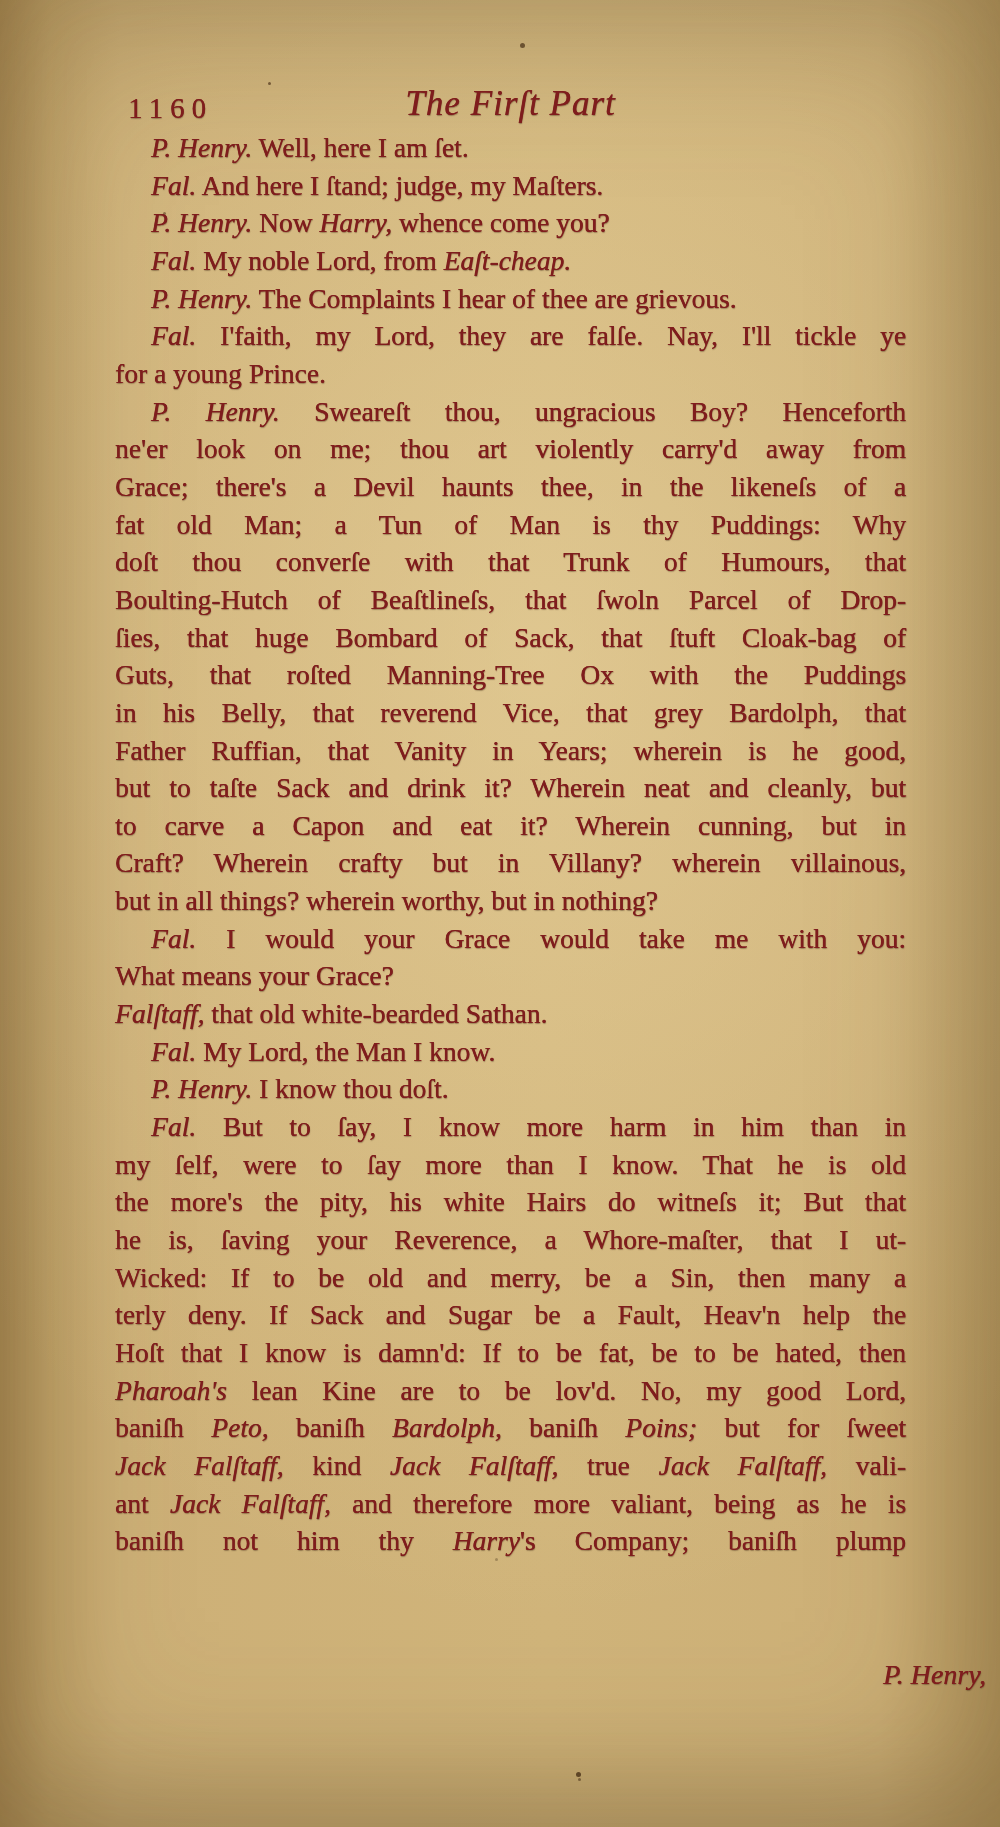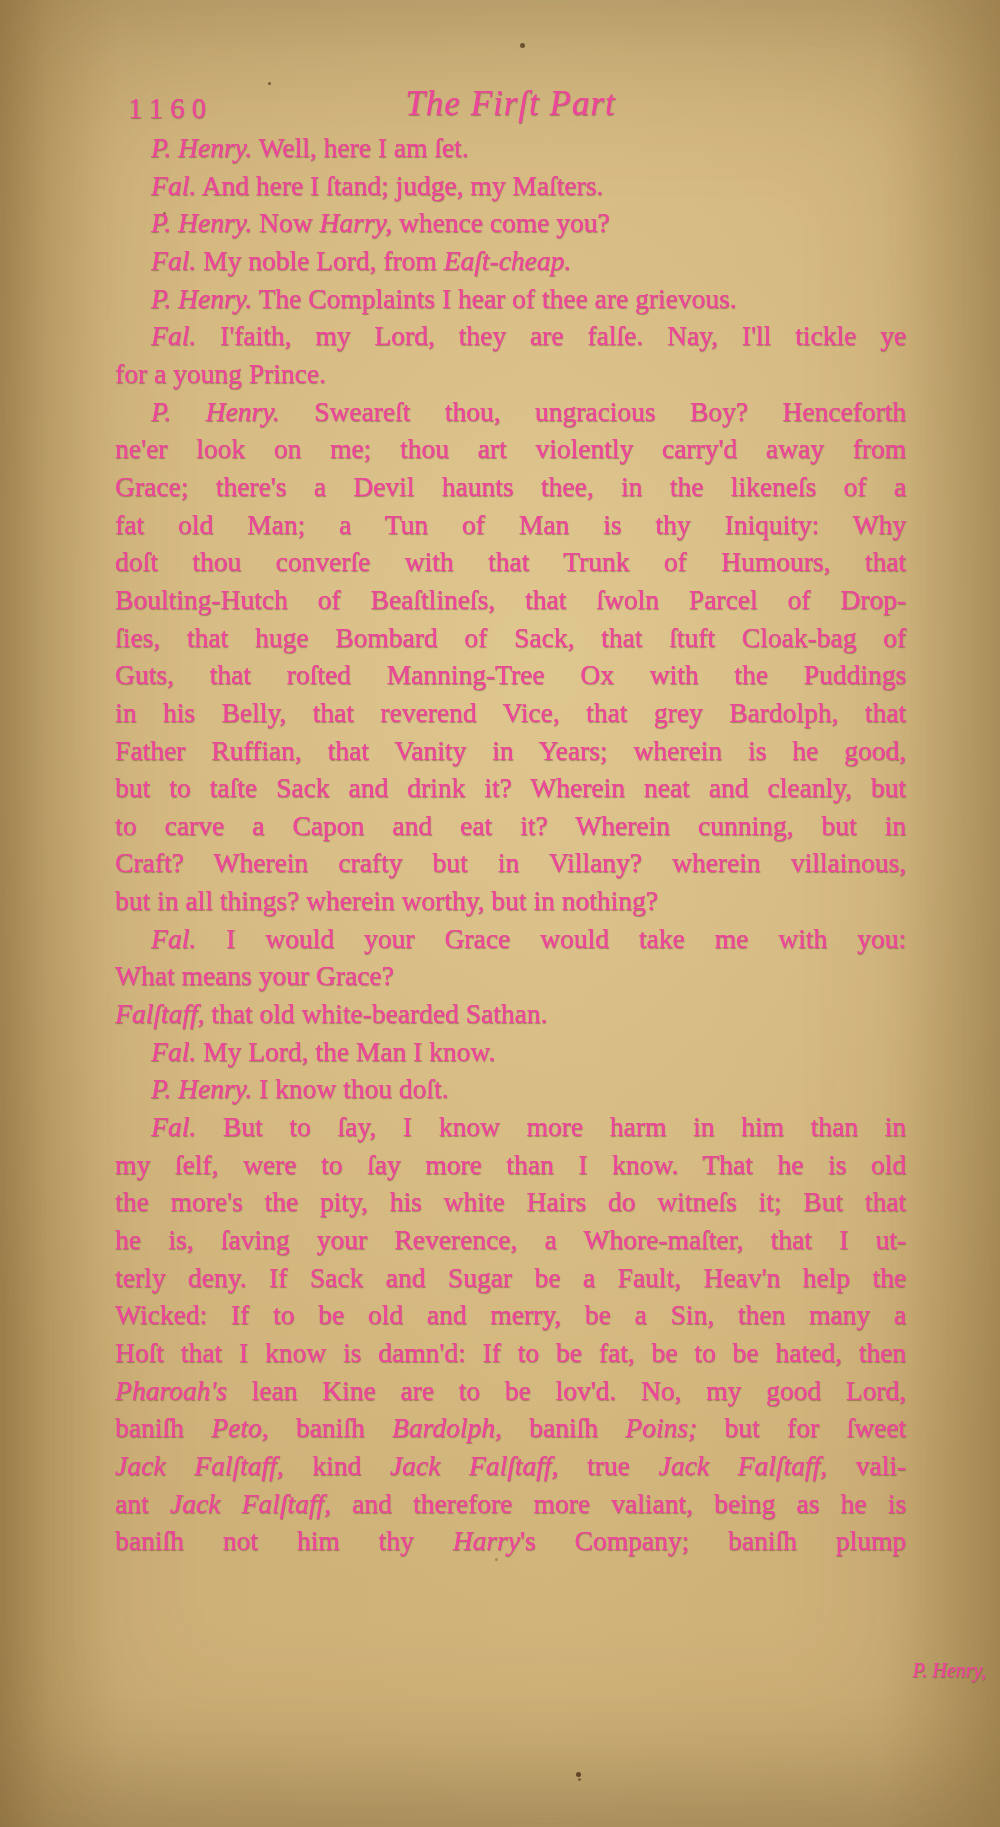--- a/index.html
+++ b/index.html
@@ -8,38 +8,38 @@
     font-family:"Liberation Serif","DejaVu Serif",serif;
   }
   .paper{
     position:absolute;inset:0;
     background:
       radial-gradient(ellipse 120% 85% at 54% 36%, rgba(238,217,165,0.50), rgba(238,217,165,0) 62%),
       linear-gradient(90deg, #b3935a 0%, #c5a76c 5%, #cdb077 12%, #d0b47a 55%, #cdb077 88%, #bd9f64 100%),
       #cbae73;
     box-shadow: inset 0 0 150px 40px rgba(96,74,38,0.30), inset 0 -40px 90px rgba(96,74,38,0.18);
   }
-  .ink{ color:#ec4899; text-shadow:0.35px 0 0 currentColor, 0.6px 0.6px 1.1px rgba(75,49,26,0.45); }
+  .ink{ color:#7f1d1d; text-shadow:0.35px 0 0 currentColor, 0.6px 0.6px 1.1px rgba(75,49,26,0.45); }
   #page-number{
     position:absolute;top:92px;left:128px;font-size:29px;letter-spacing:7px;
   }
   #running-title{
     position:absolute;top:78px;left:115px;width:791px;text-align:center;
     font-style:italic;font-size:35px;letter-spacing:1px;margin-top:6px;
   }
   #textblock{
     position:absolute;top:129px;left:115px;width:791px;
     font-size:27.5px;line-height:37.65px;
   }
   #textblock .line{white-space:nowrap;}
   #textblock .line.just{white-space:normal;text-align:justify;text-align-last:justify;}
   #textblock .line.ind{padding-left:36px;}
   .it{font-style:italic;}
   #catchword{
-    position:absolute;top:1659px;right:14px;font-style:italic;font-size:20px;
+    position:absolute;top:1659px;right:14px;font-style:italic;font-size:28px;
   }
   .speck{
     position:absolute;top:0;left:0;width:3px;height:3px;border-radius:50%;
     background:transparent;
     box-shadow:
       577px 1773px 0 1px rgba(78,53,27,0.85),
       578px 1778px 0 0 rgba(78,53,27,0.6),
       268px 82px 0 0 rgba(78,53,27,0.7),
       521px 44px 0 1px rgba(78,53,27,0.75),
       163px 212px 0 0 rgba(78,53,27,0.55),
@@ -59,42 +59,42 @@
     <div class="line ind"><span class="it">P. Henry.</span><span> Well, here I am ſet.</span></div>
     <div class="line ind"><span class="it">Fal.</span><span> And here I ſtand; judge, my Maſters.</span></div>
     <div class="line ind"><span class="it">P. Henry.</span><span> Now </span><span class="it">Harry,</span><span> whence come you?</span></div>
     <div class="line ind"><span class="it">Fal.</span><span> My noble Lord, from </span><span class="it">Eaſt-cheap.</span></div>
     <div class="line ind"><span class="it">P. Henry.</span><span> The Complaints I hear of thee are grievous.</span></div>
     <div class="line ind just"><span class="it">Fal.</span><span> I'faith, my Lord, they are falſe. Nay, I'll tickle ye</span></div>
     <div class="line"><span>for a young Prince.</span></div>
     <div class="line ind just"><span class="it">P. Henry.</span><span> Sweareſt thou, ungracious Boy? Henceforth</span></div>
     <div class="line just"><span>ne'er look on me; thou art violently carry'd away from</span></div>
     <div class="line just"><span>Grace; there's a Devil haunts thee, in the likeneſs of a</span></div>
-    <div class="line just"><span>fat old Man; a Tun of Man is thy Iniquity: Why</span></div>
+    <div class="line just"><span>fat old Man; a Tun of Man is thy Puddings: Why</span></div>
     <div class="line just"><span>doſt thou converſe with that Trunk of Humours, that</span></div>
     <div class="line just"><span>Boulting-Hutch of Beaſtlineſs, that ſwoln Parcel of Drop-</span></div>
     <div class="line just"><span>ſies, that huge Bombard of Sack, that ſtuft Cloak-bag of</span></div>
     <div class="line just"><span>Guts, that roſted Manning-Tree Ox with the Puddings</span></div>
     <div class="line just"><span>in his Belly, that reverend Vice, that grey Bardolph, that</span></div>
     <div class="line just"><span>Father Ruffian, that Vanity in Years; wherein is he good,</span></div>
     <div class="line just"><span>but to taſte Sack and drink it? Wherein neat and cleanly, but</span></div>
     <div class="line just"><span>to carve a Capon and eat it? Wherein cunning, but in</span></div>
     <div class="line just"><span>Craft? Wherein crafty but in Villany? wherein villainous,</span></div>
     <div class="line"><span>but in all things? wherein worthy, but in nothing?</span></div>
     <div class="line ind just"><span class="it">Fal.</span><span> I would your Grace would take me with you:</span></div>
     <div class="line"><span>What means your Grace?</span></div>
     <div class="line"><span class="it">Falſtaff,</span><span> that old white-bearded Sathan.</span></div>
     <div class="line ind"><span class="it">Fal.</span><span> My Lord, the Man I know.</span></div>
     <div class="line ind"><span class="it">P. Henry.</span><span> I know thou doſt.</span></div>
     <div class="line ind just"><span class="it">Fal.</span><span> But to ſay, I know more harm in him than in</span></div>
     <div class="line just"><span>my ſelf, were to ſay more than I know. That he is old</span></div>
     <div class="line just"><span>the more's the pity, his white Hairs do witneſs it; But that</span></div>
     <div class="line just"><span>he is, ſaving your Reverence, a Whore-maſter, that I ut-</span></div>
+    <div class="line just"><span>Wicked: If to be old and merry, be a Sin, then many a</span></div>
     <div class="line just"><span>terly deny. If Sack and Sugar be a Fault, Heav'n help the</span></div>
-    <div class="line just"><span>Wicked: If to be old and merry, be a Sin, then many a</span></div>
     <div class="line just"><span>Hoſt that I know is damn'd: If to be fat, be to be hated, then</span></div>
     <div class="line just"><span class="it">Pharoah's</span><span> lean Kine are to be lov'd. No, my good Lord,</span></div>
     <div class="line just"><span>baniſh </span><span class="it">Peto,</span><span> baniſh </span><span class="it">Bardolph,</span><span> baniſh </span><span class="it">Poins;</span><span> but for ſweet</span></div>
     <div class="line just"><span class="it">Jack Falſtaff,</span><span> kind </span><span class="it">Jack Falſtaff,</span><span> true </span><span class="it">Jack Falſtaff,</span><span> vali-</span></div>
     <div class="line just"><span>ant </span><span class="it">Jack Falſtaff,</span><span> and therefore more valiant, being as he is</span></div>
     <div class="line just"><span>baniſh not him thy </span><span class="it">Harry</span><span>'s Company; baniſh plump</span></div>
   </div>
 
 <div id="catchword" class="ink">P. Henry,</div>
 

